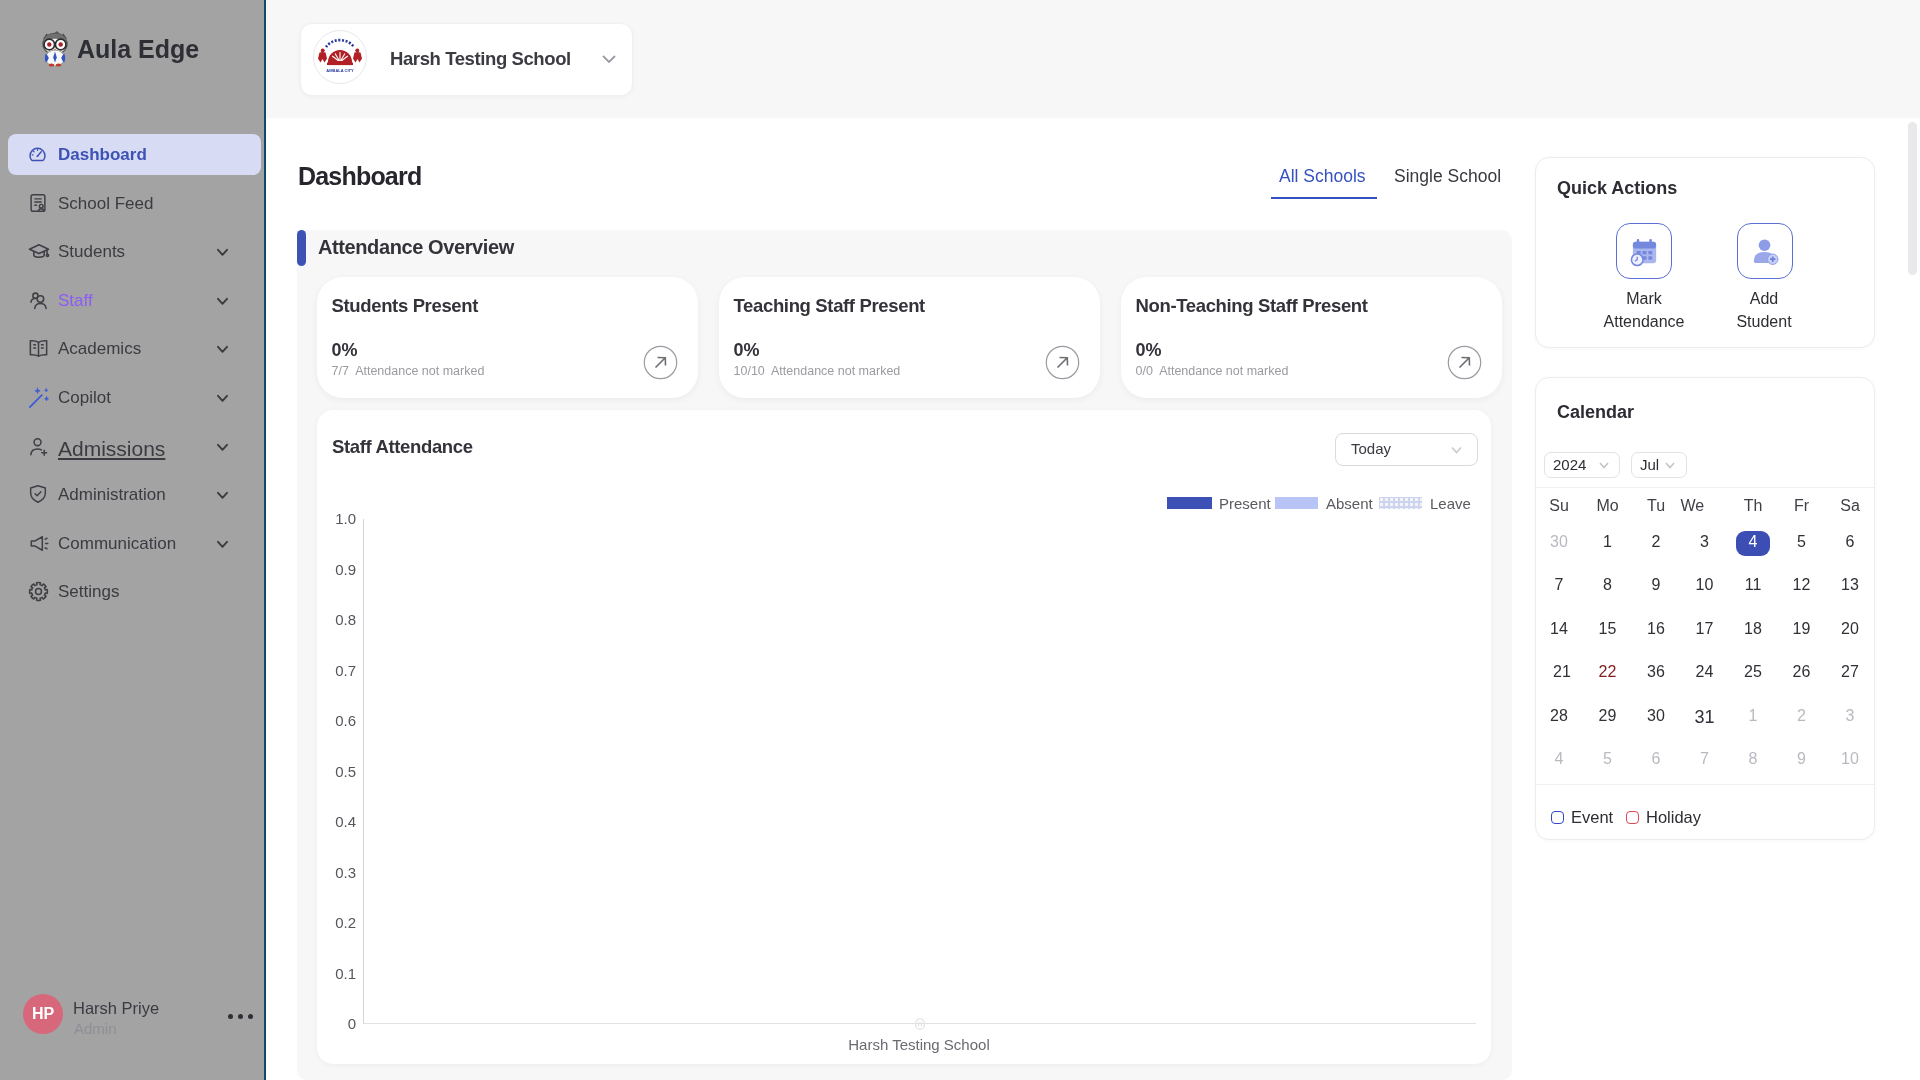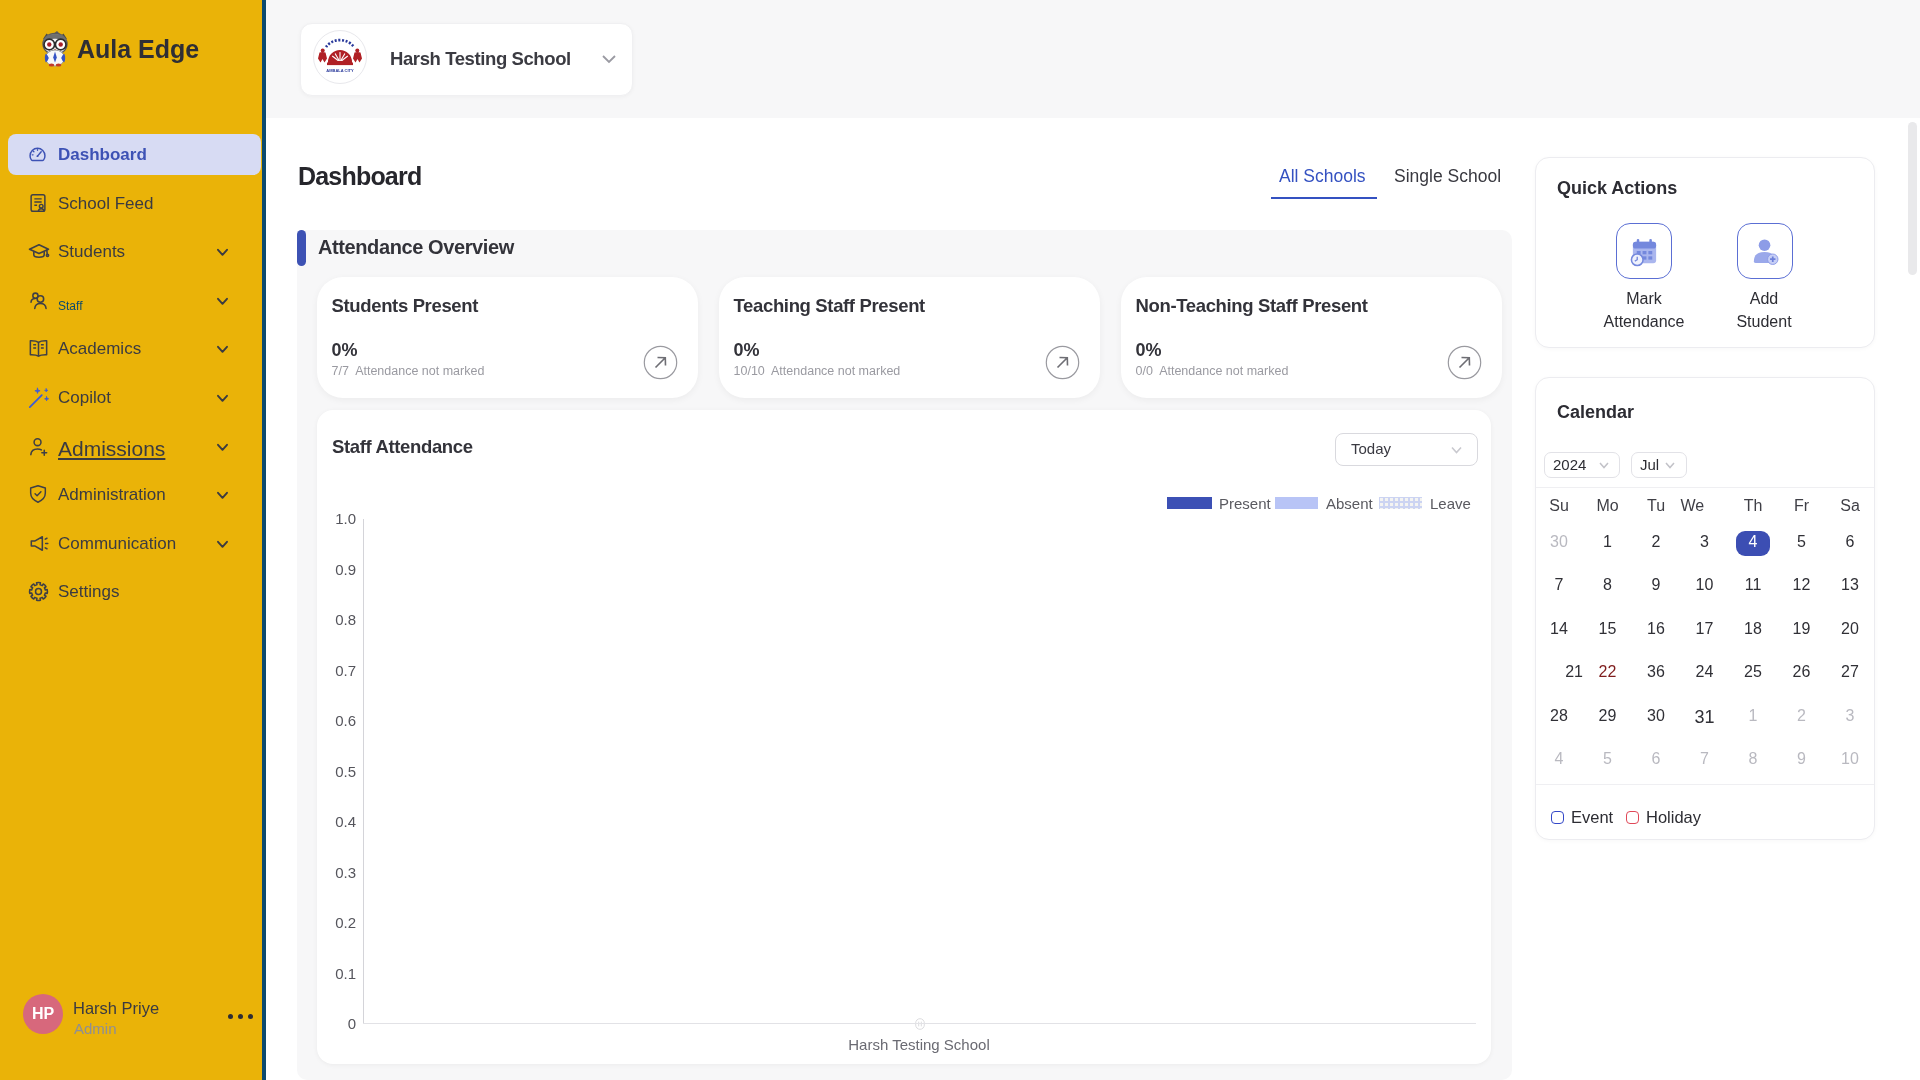--- a/index.html
+++ b/index.html
@@ -33,21 +33,21 @@
       <path d="M40.5 21.5 q3 -1 6 0 l1.5 6 -2.5 4 -2 -3.5 -2 3.5 -2.5 -4 z"></path>
     </g>
     <text x="26" y="41" text-anchor="middle" font-size="4" font-weight="bold" fill="#2b3b9c" font-family="Liberation Sans">AMBALA CITY</text>
   </svg>
 </div>
 <div class="abs" style="left:390px; top:48px; font-size:18.5px; font-weight:600; letter-spacing:-0.4px; color:#3b3b42;">Harsh Testing School</div>
 <svg class="abs" style="left:600px; top:52px;" width="18" height="14" viewBox="0 0 18 14">
     <path d="M3 4 L9 10 L15 4" fill="none" stroke="#9a9aa2" stroke-width="1.8"></path>
   </svg>
 
-<div class="abs" style="left:0; top:0; width:266px; height:1080px; background:#eab308; border-right:4px solid #0c4a6e;">
+<div class="abs" style="left:0; top:0; width:266px; height:1080px; background:#a3a3a3; border-right:2px solid #0c4a6e;">
 
   <div class="abs" style="left:40px; top:30px;">
     <svg width="30" height="37" viewBox="0 0 30 37">
       <path d="M12 5 L17 1 L21 5 L16 7 Z" fill="#5a5a5a"></path>
       <path d="M3 9 L6.5 3.5 L11 7.5 Z" fill="#4a4a4a"></path>
       <path d="M27 9 L23.5 3.5 L19 7.5 Z" fill="#4a4a4a"></path>
       <ellipse cx="15" cy="14" rx="12" ry="10.5" fill="#f2f2f2" stroke="#5a5a5a" stroke-width="1.4"></ellipse>
       <path d="M3.3 12 Q4 6.5 9 4.8 Q15 3 21 4.8 Q26 6.5 26.7 12 Q21 8.5 15 8.8 Q9 8.5 3.3 12 Z" fill="#6f6f6f"></path>
       <circle cx="9.3" cy="14.5" r="5.3" fill="#fff" stroke="#2c2c2c" stroke-width="1.7"></circle>
       <circle cx="20.7" cy="14.5" r="5.3" fill="#fff" stroke="#2c2c2c" stroke-width="1.7"></circle>
@@ -95,21 +95,21 @@
     <div class="abs" style="left:58px; top:242.2px; font-size:17px; font-weight:400; color:#3b3b41;">Students</div>
     <svg class="abs" style="left:216px; top:248.2px;" width="13" height="10" viewBox="0 0 13 10">
       <path d="M2 1.8 L6.5 6.8 L11 1.8" fill="none" stroke="#3b3b41" stroke-width="1.9" stroke-linecap="round" stroke-linejoin="round"></path>
     </svg>
     <div class="abs" style="left:27px; top:288.8px;"><svg width="23" height="23" viewBox="0 0 24 24" fill="none" stroke="#3f3f46" stroke-width="1.6" stroke-linecap="round">
         <circle cx="8.8" cy="7" r="2.7"></circle>
         <path d="M4.2 13.8 q0.2-4 4.4-4"></path>
         <circle cx="14" cy="10.5" r="3.4"></circle>
         <path d="M8.1 20.4 q0.4-5.3 5.9-5.3 q5.5 0 5.9 5.3"></path>
       </svg></div>
-    <div class="abs" style="left:58px; top:290.8px; font-size:12px; font-weight:400; color:#0c4a6e;margin-top:8px;">Staff</div>
+    <div class="abs" style="left:58px; top:290.8px; font-size:17px; font-weight:400; color:#8b5cf6;">Staff</div>
     <svg class="abs" style="left:216px; top:296.8px;" width="13" height="10" viewBox="0 0 13 10">
       <path d="M2 1.8 L6.5 6.8 L11 1.8" fill="none" stroke="#3b3b41" stroke-width="1.9" stroke-linecap="round" stroke-linejoin="round"></path>
     </svg>
     <div class="abs" style="left:27px; top:337.4px;"><svg width="23" height="23" viewBox="0 0 24 24" fill="none" stroke="#3f3f46" stroke-width="1.6" stroke-linejoin="round">
         <path d="M12 5.5 Q9.5 3.8 3.5 4 V18.5 Q9.5 18.3 12 20 Q14.5 18.3 20.5 18.5 V4 Q14.5 3.8 12 5.5 Z"></path>
         <path d="M12 5.5 V20"></path>
         <path d="M6.5 8 h3 M6.5 11.5 h3 M14.5 8 h3 M14.5 11.5 h3"></path>
       </svg></div>
     <div class="abs" style="left:58px; top:339.4px; font-size:17px; font-weight:400; color:#3b3b41;">Academics</div>
     <svg class="abs" style="left:216px; top:345.4px;" width="13" height="10" viewBox="0 0 13 10">
@@ -299,21 +299,21 @@
     <div class="abs" style="left:1729px; top:576px; width:48px; text-align:center; font-size:16px; color:#303036;">11</div>
     <div class="abs" style="left:1777.5px; top:576px; width:48px; text-align:center; font-size:16px; color:#303036;">12</div>
     <div class="abs" style="left:1826px; top:576px; width:48px; text-align:center; font-size:16px; color:#303036;">13</div>
     <div class="abs" style="left:1535px; top:619.5px; width:48px; text-align:center; font-size:16px; color:#303036;">14</div>
     <div class="abs" style="left:1583.5px; top:619.5px; width:48px; text-align:center; font-size:16px; color:#303036;">15</div>
     <div class="abs" style="left:1632px; top:619.5px; width:48px; text-align:center; font-size:16px; color:#303036;">16</div>
     <div class="abs" style="left:1680.5px; top:619.5px; width:48px; text-align:center; font-size:16px; color:#303036;">17</div>
     <div class="abs" style="left:1729px; top:619.5px; width:48px; text-align:center; font-size:16px; color:#303036;">18</div>
     <div class="abs" style="left:1777.5px; top:619.5px; width:48px; text-align:center; font-size:16px; color:#303036;">19</div>
     <div class="abs" style="left:1826px; top:619.5px; width:48px; text-align:center; font-size:16px; color:#303036;">20</div>
-    <div class="abs" style="left:1535px; top:663px; width:48px; text-align:right; font-size:16px; color:#303036;">21</div>
+    <div class="abs" style="left:1535px; top:663px; width:48px; text-align:left; font-size:16px; color:#303036;padding-left:18px;">21</div>
     <div class="abs" style="left:1583.5px; top:663px; width:48px; text-align:center; font-size:16px; color:#7f1d1d;">22</div>
     <div class="abs" style="left:1632px; top:663px; width:48px; text-align:center; font-size:16px; color:#303036;">36</div>
     <div class="abs" style="left:1680.5px; top:663px; width:48px; text-align:center; font-size:16px; color:#303036;">24</div>
     <div class="abs" style="left:1729px; top:663px; width:48px; text-align:center; font-size:16px; color:#303036;">25</div>
     <div class="abs" style="left:1777.5px; top:663px; width:48px; text-align:center; font-size:16px; color:#303036;">26</div>
     <div class="abs" style="left:1826px; top:663px; width:48px; text-align:center; font-size:16px; color:#303036;">27</div>
     <div class="abs" style="left:1535px; top:706.5px; width:48px; text-align:center; font-size:16px; color:#303036;">28</div>
     <div class="abs" style="left:1583.5px; top:706.5px; width:48px; text-align:center; font-size:16px; color:#303036;">29</div>
     <div class="abs" style="left:1632px; top:706.5px; width:48px; text-align:center; font-size:16px; color:#303036;">30</div>
     <div class="abs" style="left:1680.5px; top:706.5px; width:48px; text-align:center; font-size:18px; color:#303036;">31</div>

